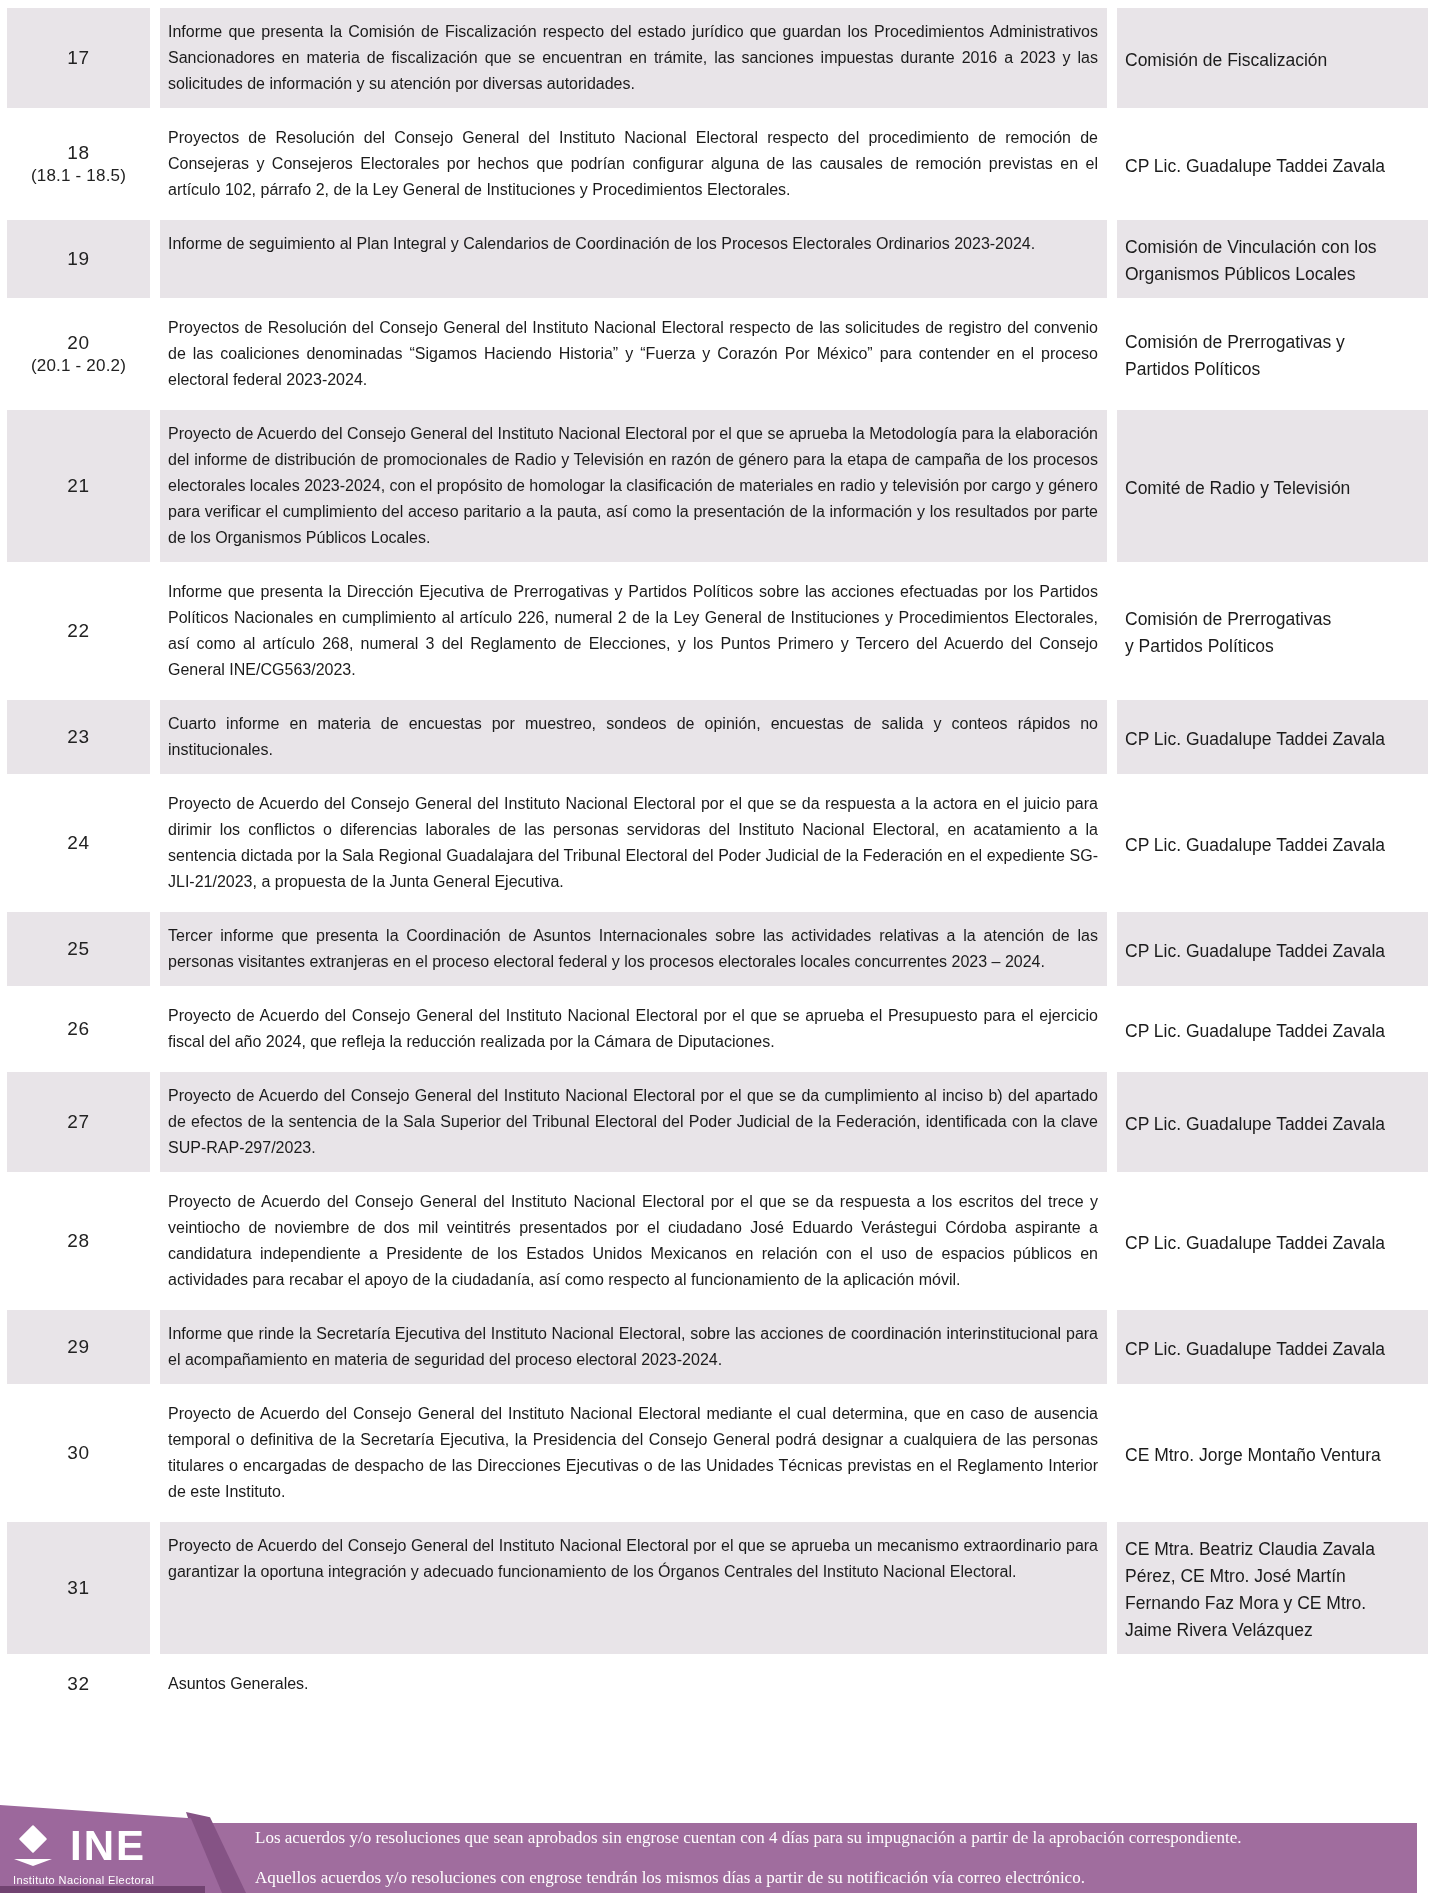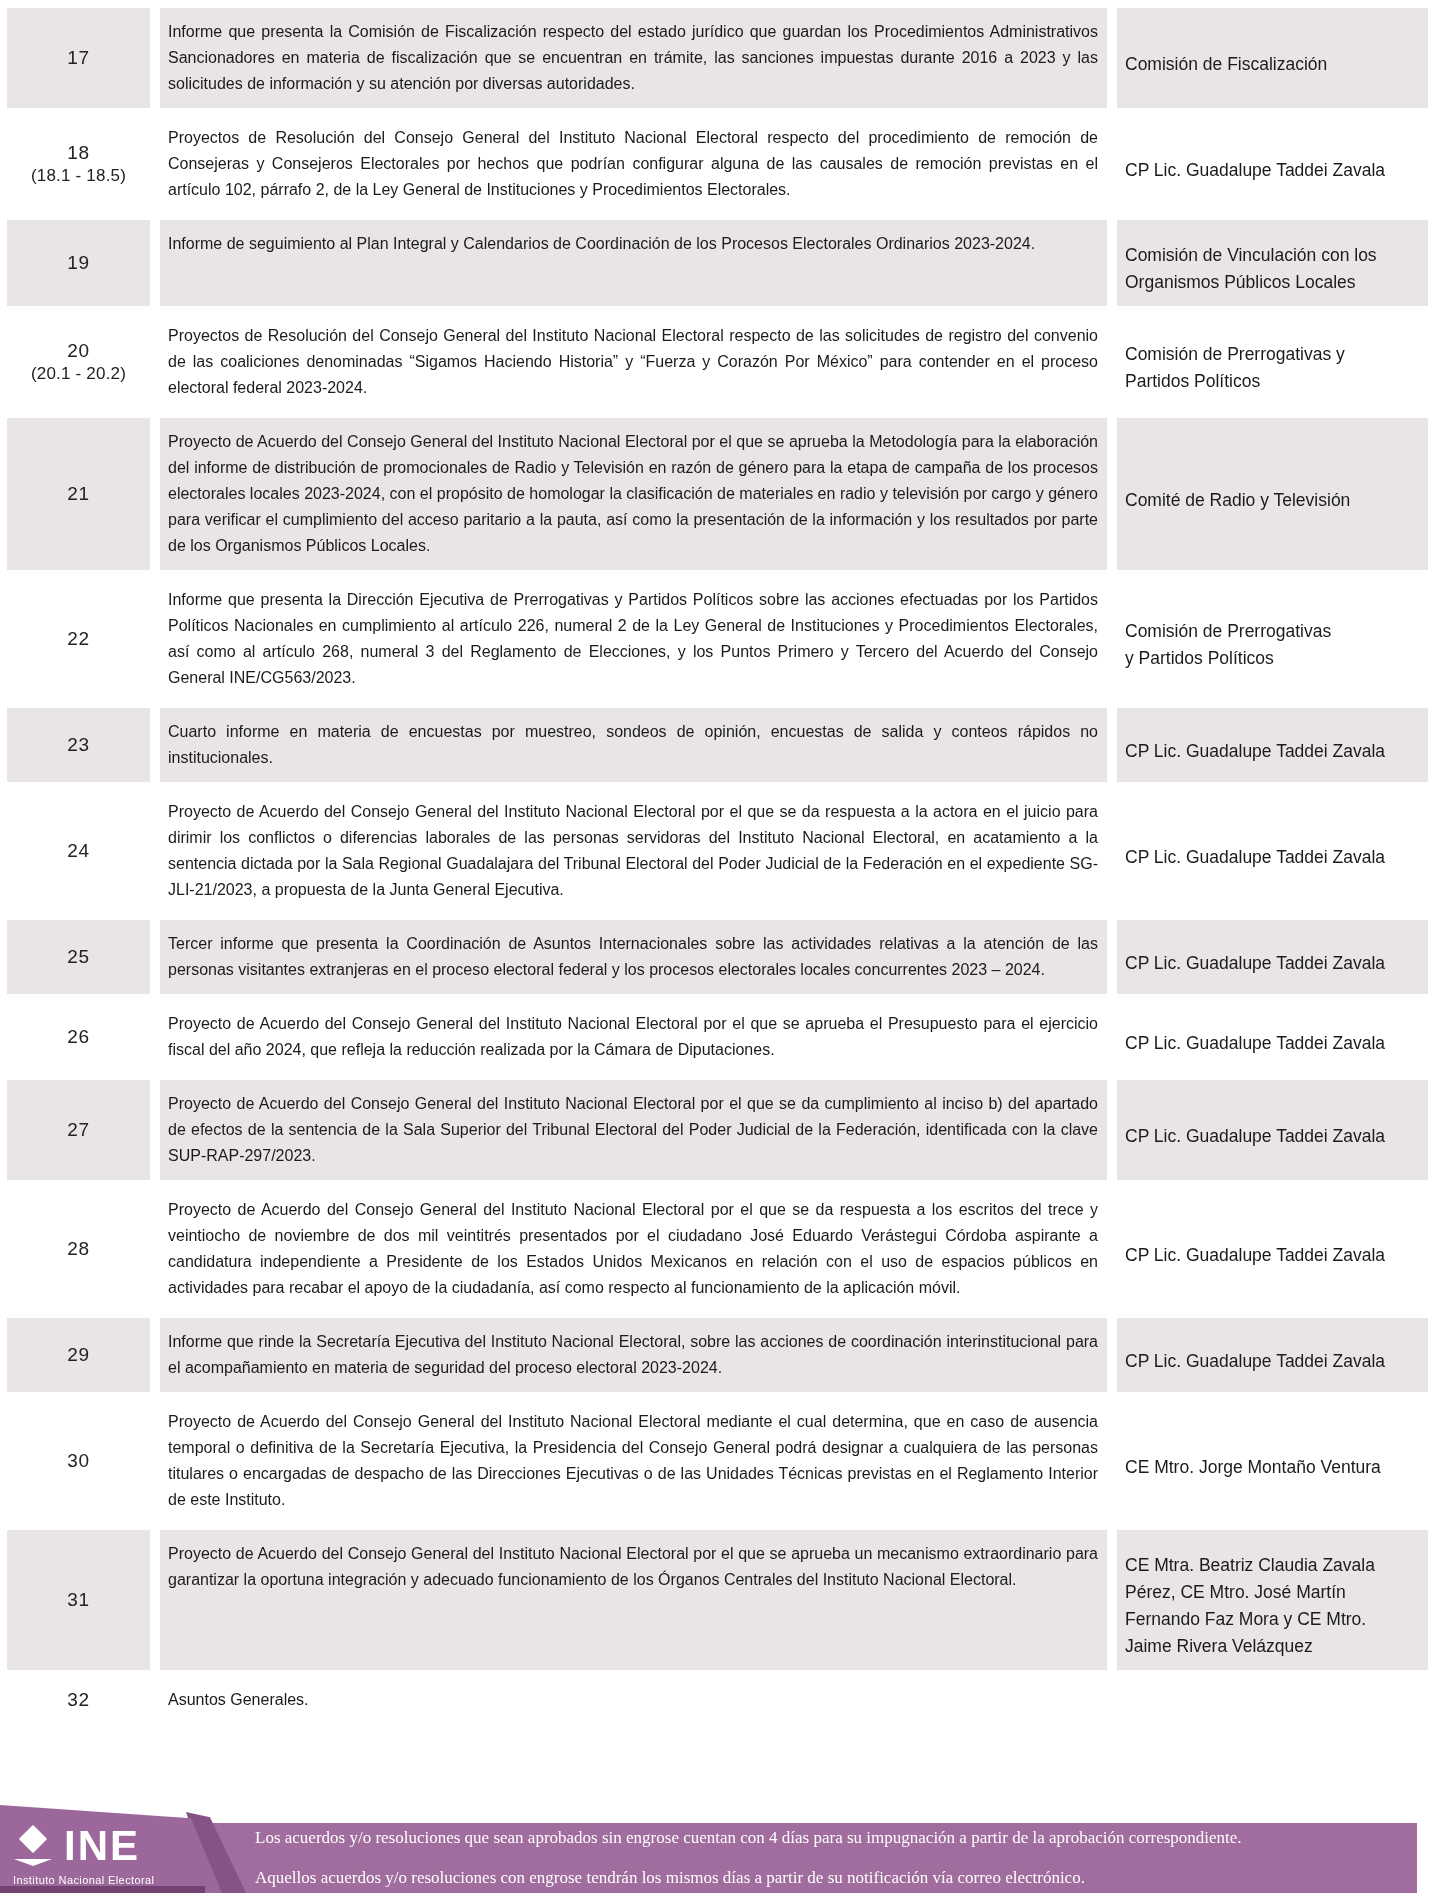--- a/index.html
+++ b/index.html
@@ -22,21 +22,21 @@
   .col-num .subnum{font-size:17px;margin-top:2px;letter-spacing:0.2px;}
   .gap{flex:0 0 10px;width:10px;}
   .col-desc{
     flex:0 0 947px;width:947px;box-sizing:border-box;
     padding:11px 9px 11px 8px;
     text-align:justify;font-size:16px;line-height:26px;
   }
   .col-resp{
     flex:0 0 311px;width:311px;box-sizing:border-box;
     display:flex;align-items:center;
-    padding:22px 4px 10px 8px;
+    padding:14px 4px 10px 8px;
     font-size:17.5px;line-height:27px;
   }
   .col-resp span{white-space:pre-line;}
   .row.shaded .col-num,
   .row.shaded .col-desc,
   .row.shaded .col-resp{background:#e8e4e8;}
 
   
   .footer{position:absolute;left:0;bottom:0;width:1433px;height:96px;}
   .footer-banner{
@@ -54,21 +54,21 @@
   }
   .footer-ribbon{
     position:absolute;left:0;top:8px;width:222px;height:88px;z-index:3;
     background:#9c689c;
     clip-path:polygon(0 0, 86% 15%, 100% 100%, 0 100%);
   }
   .ribbon-stripe{
     position:absolute;left:0;bottom:0;width:205px;height:7px;
     background:#714371;
   }
-  .logo-row{display:flex;align-items:center;gap:10px;padding:20px 0 0 14px;}
+  .logo-row{display:flex;align-items:center;gap:16px;padding:20px 0 0 14px;}
   .logo-icon{position:relative;width:40px;height:40px;flex:0 0 40px;}
   .logo-diamond{
     position:absolute;left:9px;top:3px;width:20px;height:20px;
     background:#ffffff;transform:rotate(45deg);border-radius:1px;
   }
   .logo-bowl{
     position:absolute;left:0;top:33px;width:0;height:0;
     border-left:19px solid transparent;border-right:19px solid transparent;
     border-top:7px solid #ffffff;
   }

